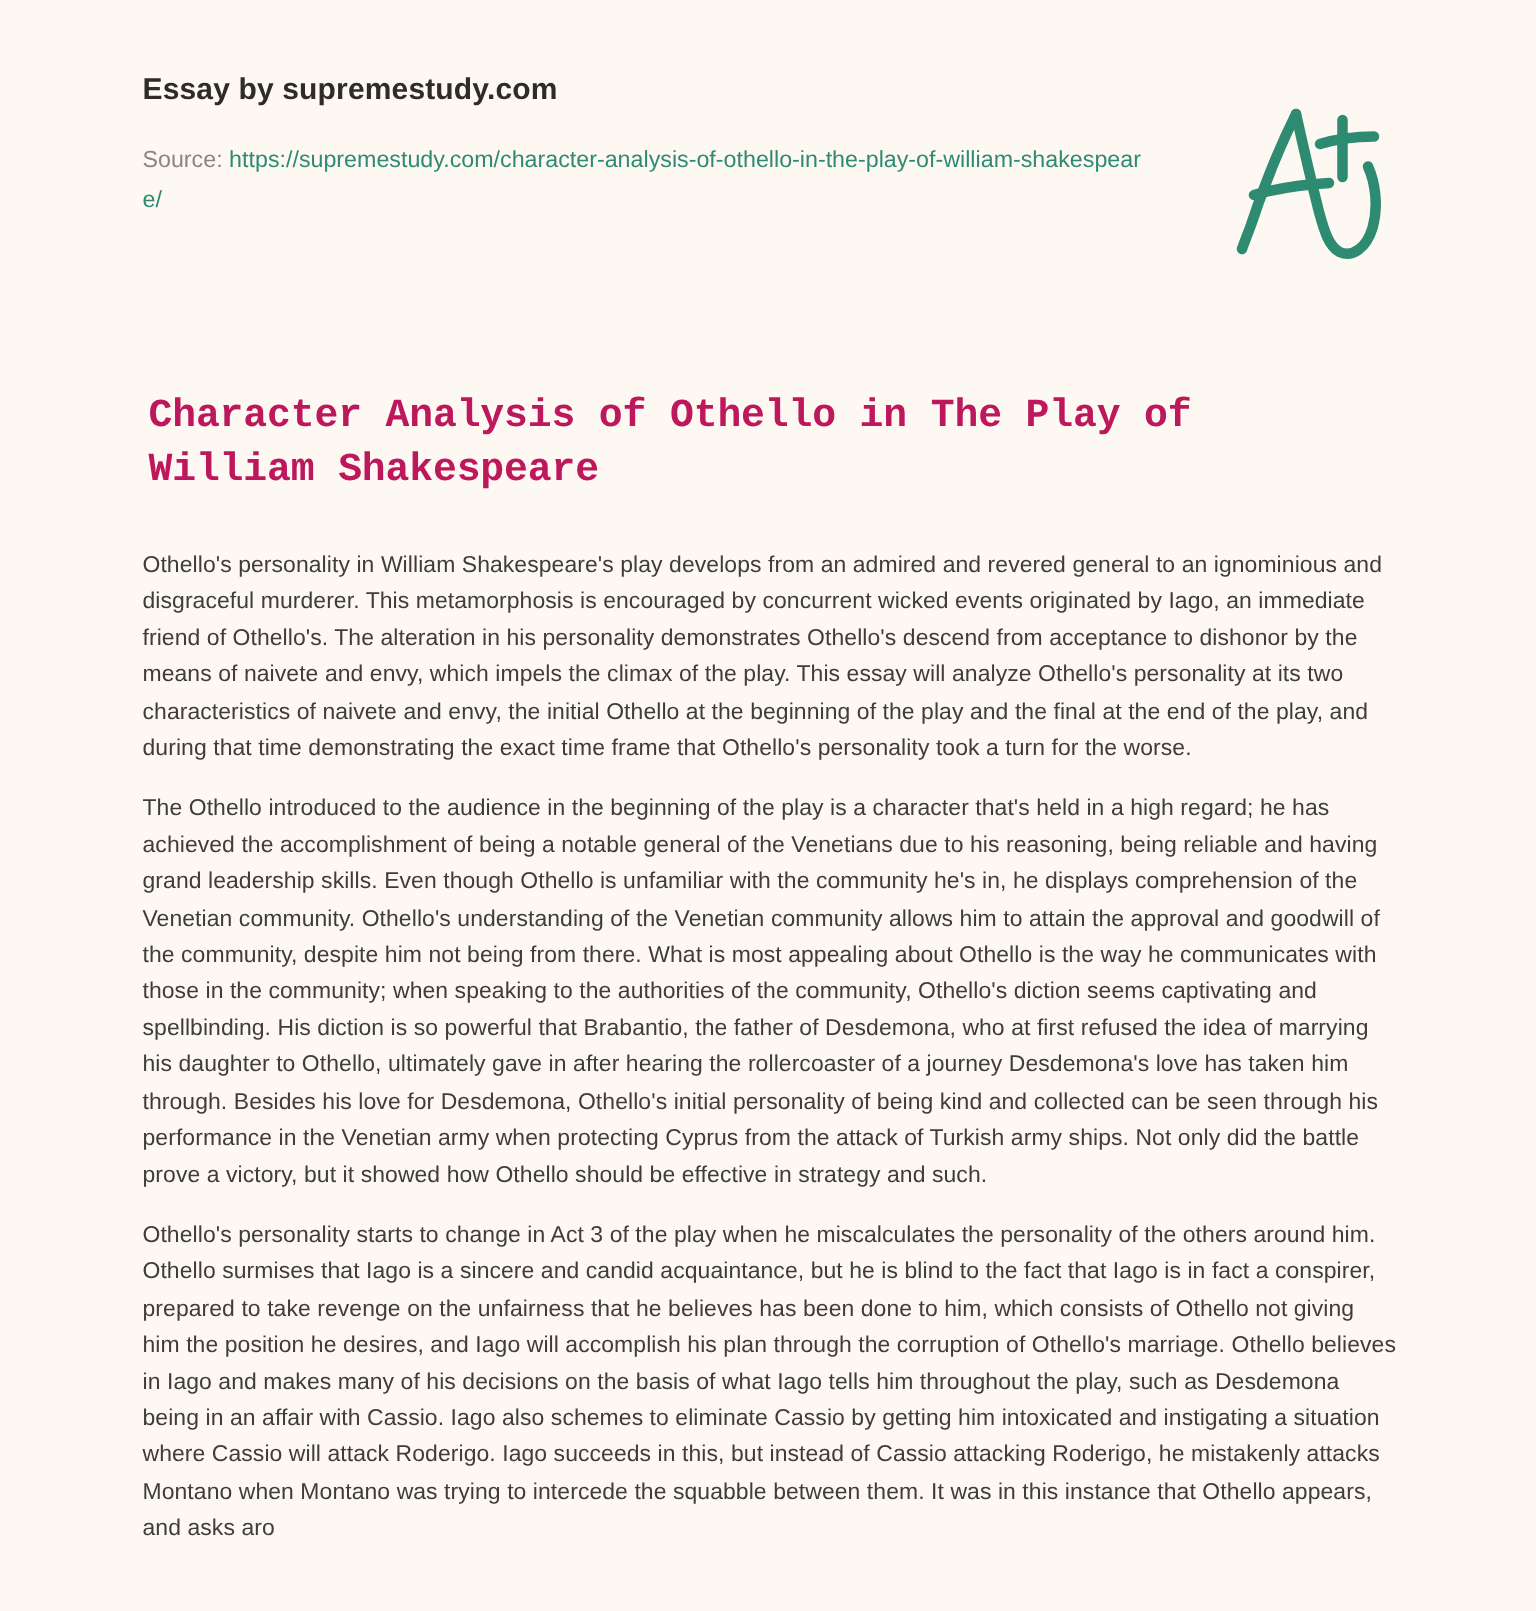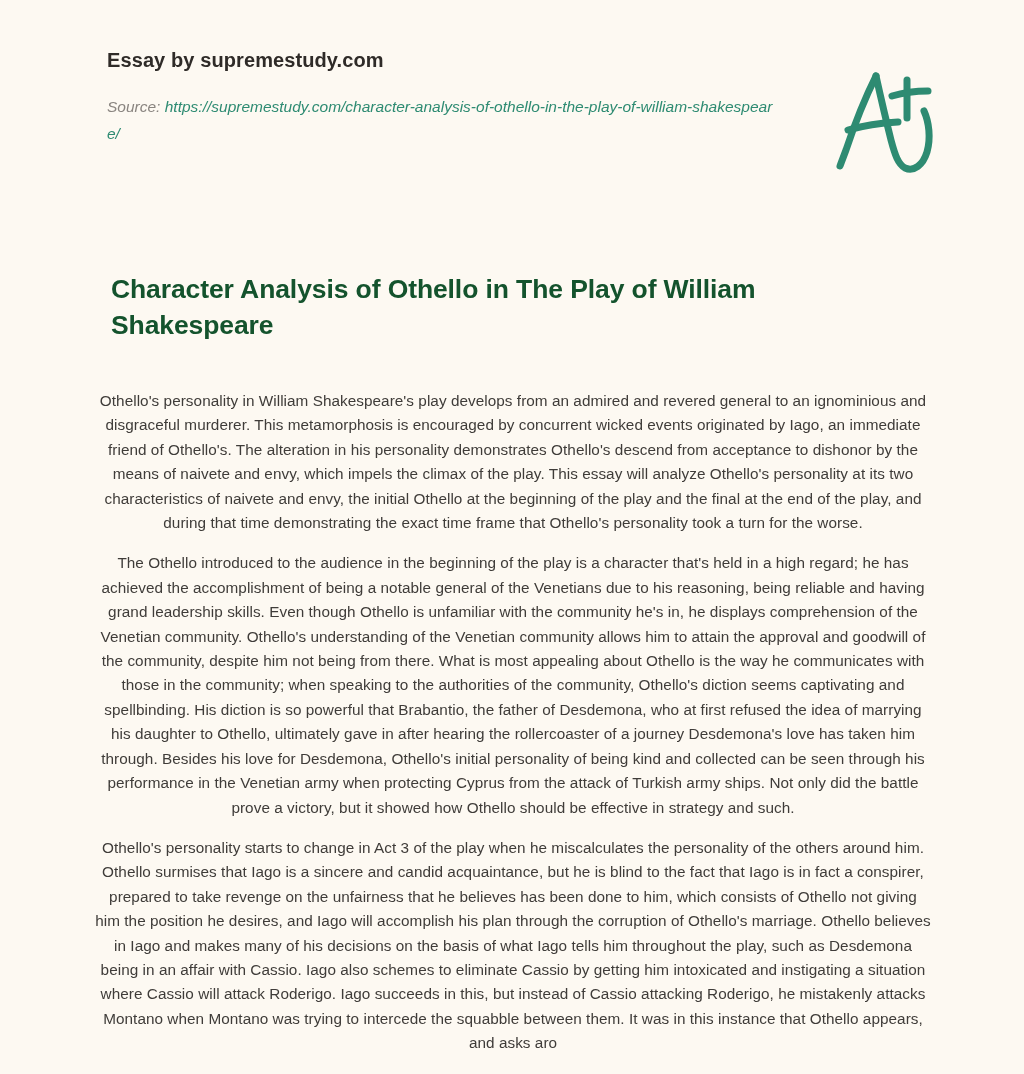--- a/index.html
+++ b/index.html
@@ -20,21 +20,21 @@
     width: 1024px;
     height: 1074px;
     background: #fdf9f2;
     box-sizing: border-box;
     position: relative;
   }
 
   
   .header {
     position: absolute;
-    left: 12px;
+    left: 0;
     top: 0;
     width: 861px;
     height: 200px;
   }
 
   .header-text {
     position: absolute;
     left: 95px;
     top: 48px;
     width: 700px;
@@ -50,21 +50,20 @@
   }
 
   .source-line {
     margin: 0;
     padding-top: 21px;
     font-size: 15.5px;
     line-height: 27px;
     color: #8a8580;
     width: 672px;
     word-break: break-word;
-    font-style: italic;
   }
 
   .source-label {
     color: #8a8580;
   }
 
   .source-url {
     color: #2e8b72;
     text-decoration: none;
     word-break: break-all;
@@ -86,39 +85,40 @@
 
   
   .article {
     position: absolute;
     left: 95px;
     top: 255px;
     width: 836px;
   }
 
   .article-title {
-    margin: 16px;
+    margin: 4px;
     font-size: 26.5px;
     font-weight: bold;
     line-height: 36px;
-    color: #14532d;
+    color: #be185d;
     letter-spacing: -0.1px;
     width: 790px;
+    font-family: Liberation Mono, monospace;
   }
 
   .article-body {
     padding-top: 30px;
   }
 
   .article-body p {
     margin: 0 0 16px 0;
     font-size: 15.3px;
     line-height: 24.4px;
     color: #3f3c39;
-    text-align: center;
+    text-align: left;
     letter-spacing: 0.05px;
   }
 
   .article-body p:last-child {
     margin-bottom: 12px;
   }
 </style>
 </head>
 <body>
 

